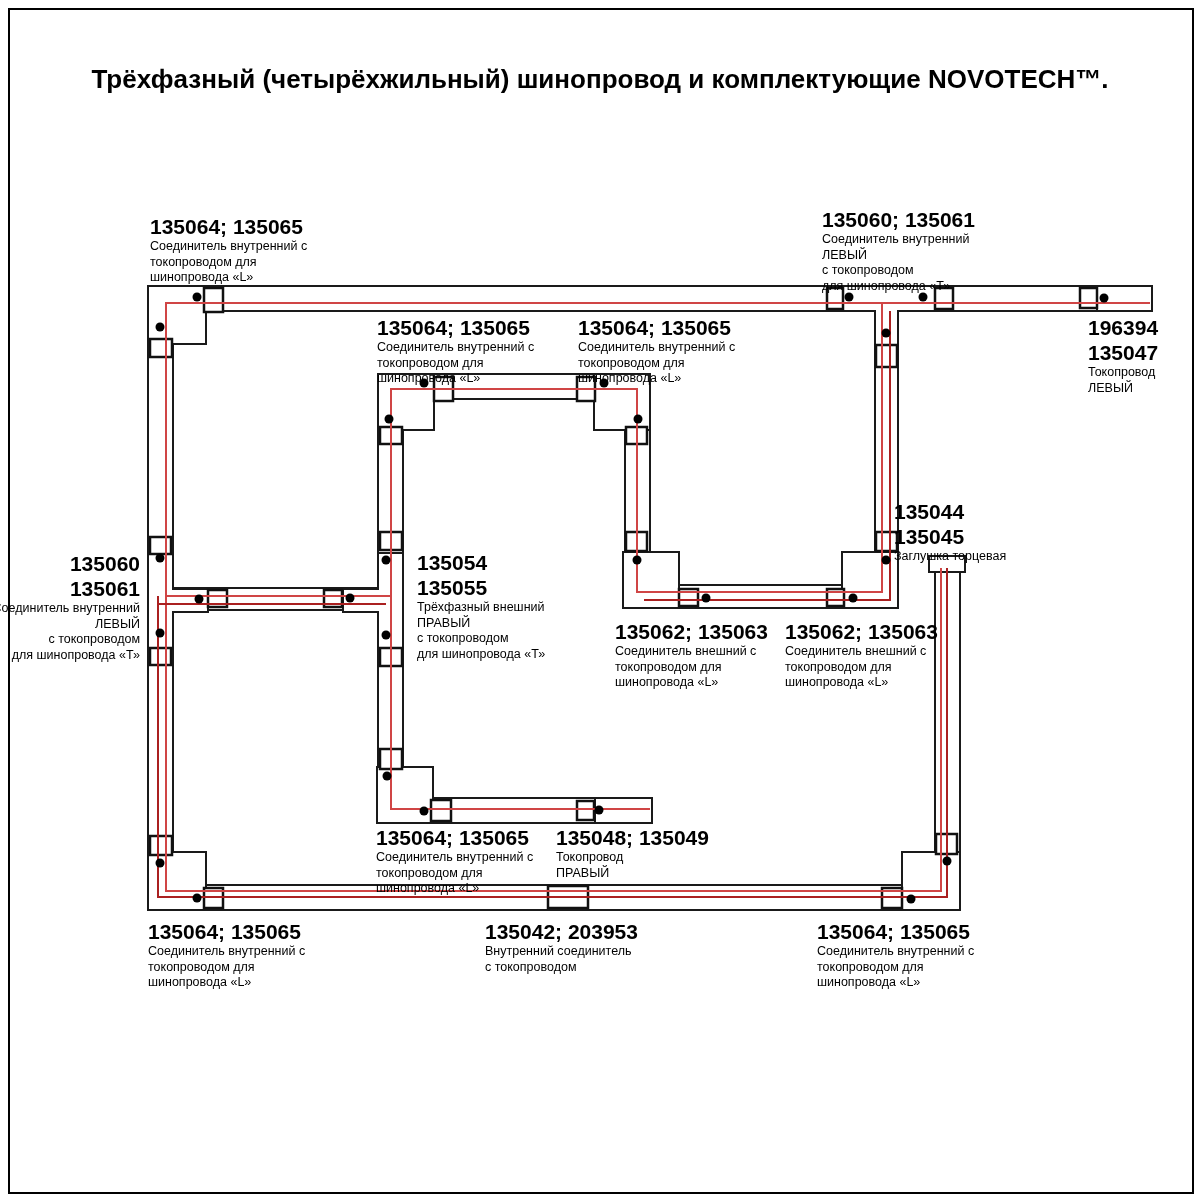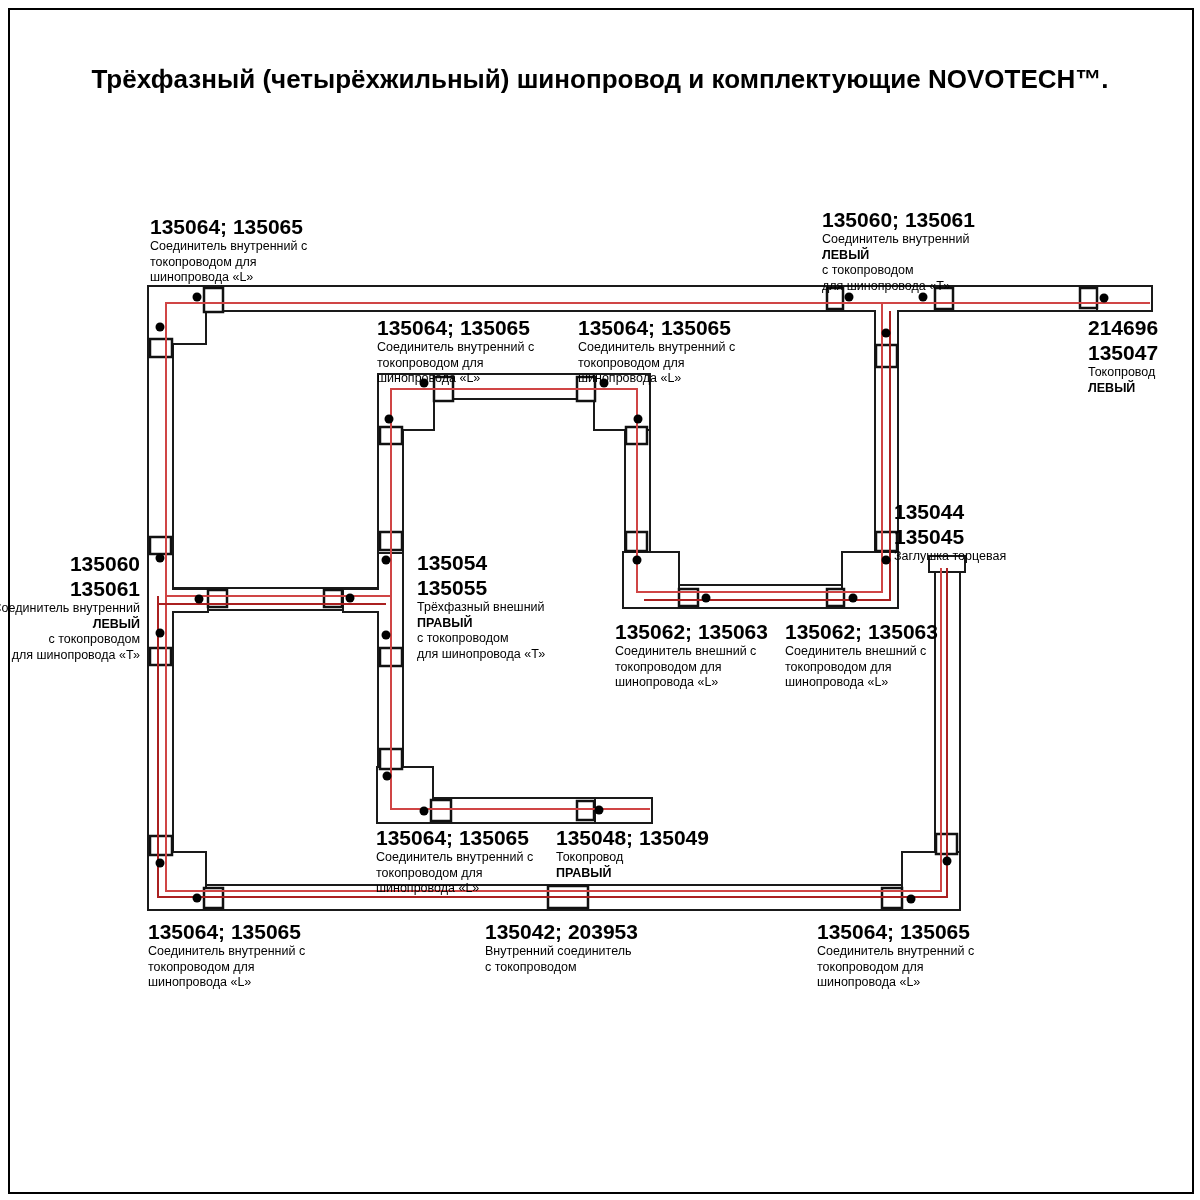--- a/index.html
+++ b/index.html
@@ -5,21 +5,21 @@
   html,body{margin:0;padding:0;background:#fff;}
   .page{position:relative;width:1200px;height:1200px;background:#fff;overflow:hidden;
         font-family:"Liberation Sans","DejaVu Sans",sans-serif;color:#000;}
   .frame{position:absolute;left:8px;top:8px;width:1182px;height:1182px;border:2px solid #000;}
   .title{position:absolute;left:0;top:60px;width:1200px;text-align:center;
          font-weight:bold;font-size:26px;line-height:39px;color:#000;}
   svg{position:absolute;left:0;top:0;}
   .lbl{position:absolute;white-space:nowrap;}
   .lbl .code{font-weight:bold;font-size:21px;line-height:25px;letter-spacing:0px;}
   .lbl .sub{font-size:12.5px;line-height:15.5px;}
-  .lbl .sub.bold{font-weight:bold;}
+  .lbl .sub.bold{font-weight:normal;}
   .ra{text-align:right;}
 </style>
 </head>
 <body>
 
 <div class="page">
   <div class="frame"></div>
 
   <div class="title">
     <div>Трёхфазный (четырёхжильный) шинопровод и комплектующие NOVOTECH™.</div>
@@ -138,21 +138,21 @@
 
   <div class="lbl" style="left:822px;top:207px">
     <div class="code">135060; 135061</div>
     <div class="sub">Соединитель внутренний</div>
     <div class="sub bold">ЛЕВЫЙ</div>
     <div class="sub">с токопроводом</div>
     <div class="sub">для шинопровода «Т»</div>
   </div>
 
   <div class="lbl" style="left:1088px;top:315px">
-    <div class="code">214696</div>
+    <div class="code">196394</div>
     <div class="code">135047</div>
     <div class="sub">Токопровод</div>
     <div class="sub bold">ЛЕВЫЙ</div>
   </div>
 
   <div class="lbl" style="left:377px;top:315px">
     <div class="code">135064; 135065</div>
     <div class="sub">Соединитель внутренний с</div>
     <div class="sub">токопроводом для</div>
     <div class="sub">шинопровода «L»</div>

